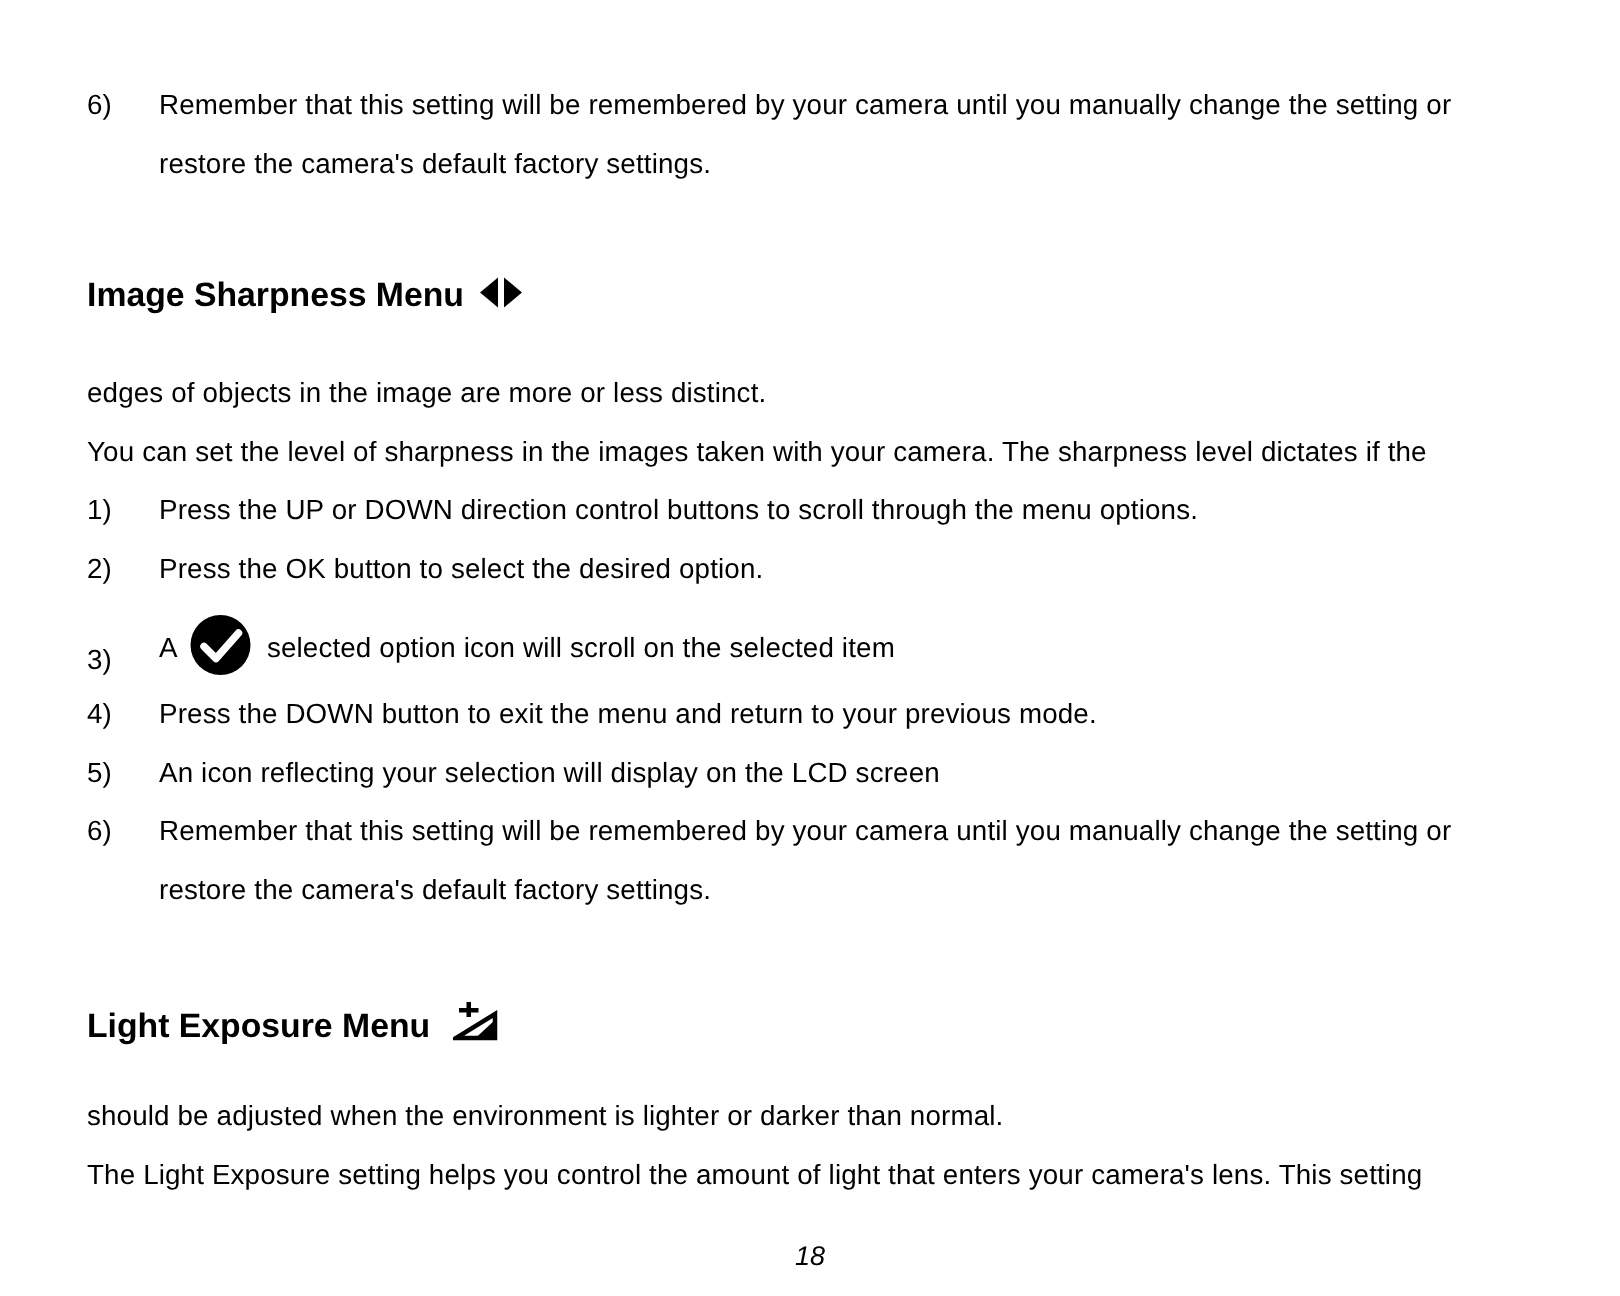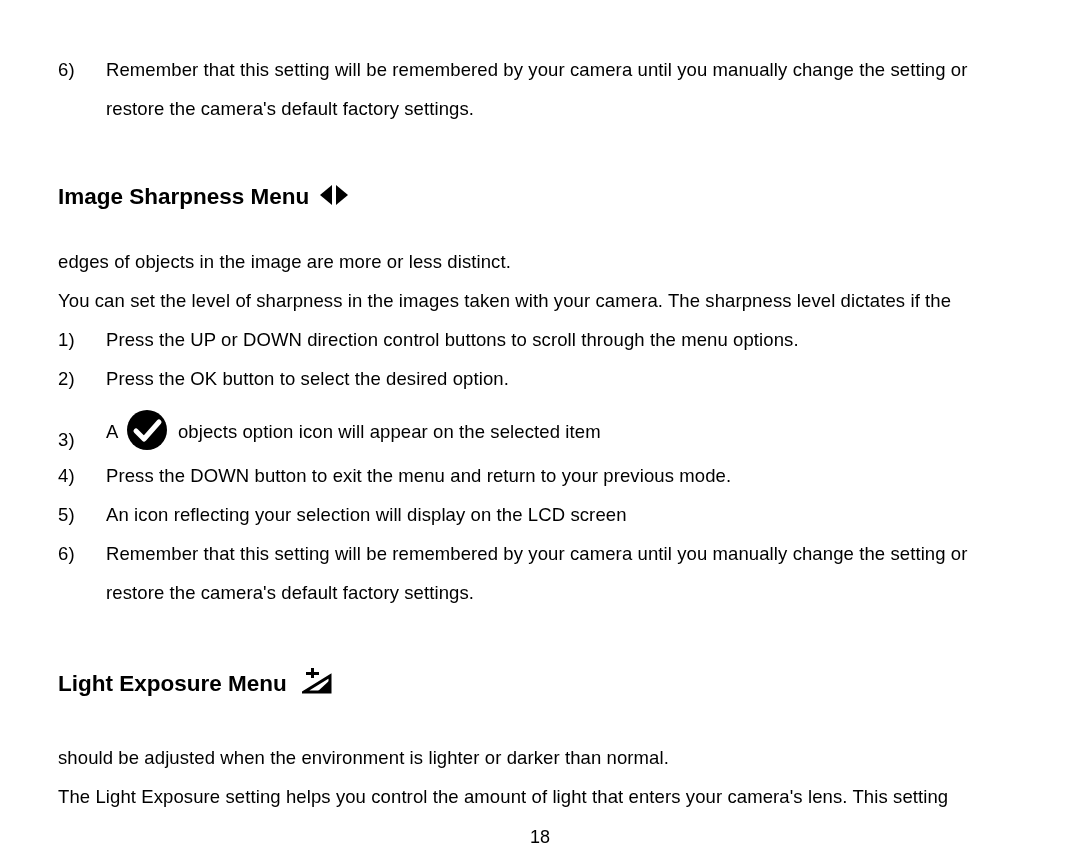--- a/index.html
+++ b/index.html
@@ -42,35 +42,36 @@
     margin-top: 56px;
     margin-bottom: 30px;
   }
   .heading2 {
     font-size: 22.5px;
     font-weight: bold;
     display: flex;
     align-items: center;
     gap: 15px;
     margin-top: 56px;
-    margin-bottom: 38px;
+    margin-bottom: 24px;
   }
   .bold { font-weight: normal; }
   .check-icon {
     display: inline-flex;
     vertical-align: -14px;
     margin: 0 4px 0 2px;
   }
   .pagenum {
     position: absolute;
     bottom: 16px;
     left: 0;
     width: 1080px;
     text-align: center;
     font-size: 18px;
+    font-style: italic;
   }
   .justify { text-align: justify; }
 </style>
 </head>
 <body>
 
 <div class="page">
 
   <div class="line list-row">
     <div class="num">6)</div>
@@ -109,21 +110,21 @@
   <div class="list-row" style="align-items:flex-end; margin-top:10px; margin-bottom:4px;">
     <div class="num line" style="line-height:24px;">3)</div>
     <div class="txt line" style="line-height:24px;">
       <span>A </span>
       <span class="check-icon">
         <svg width="44" height="44" viewBox="0 0 44 44">
           <circle cx="22" cy="22" r="20" fill="#000"></circle>
           <polyline points="11,23 19,31 34,14" fill="none" stroke="#fff" stroke-width="5" stroke-linecap="round" stroke-linejoin="round"></polyline>
         </svg>
       </span>
-      <span> objects option icon will appear on the selected item</span>
+      <span> selected option icon will scroll on the selected item</span>
     </div>
   </div>
 
   <div class="line list-row">
     <div class="num">4)</div>
     <div class="txt">Press the DOWN button to exit the menu and return to your previous mode.</div>
   </div>
 
   <div class="line list-row">
     <div class="num">5)</div>

